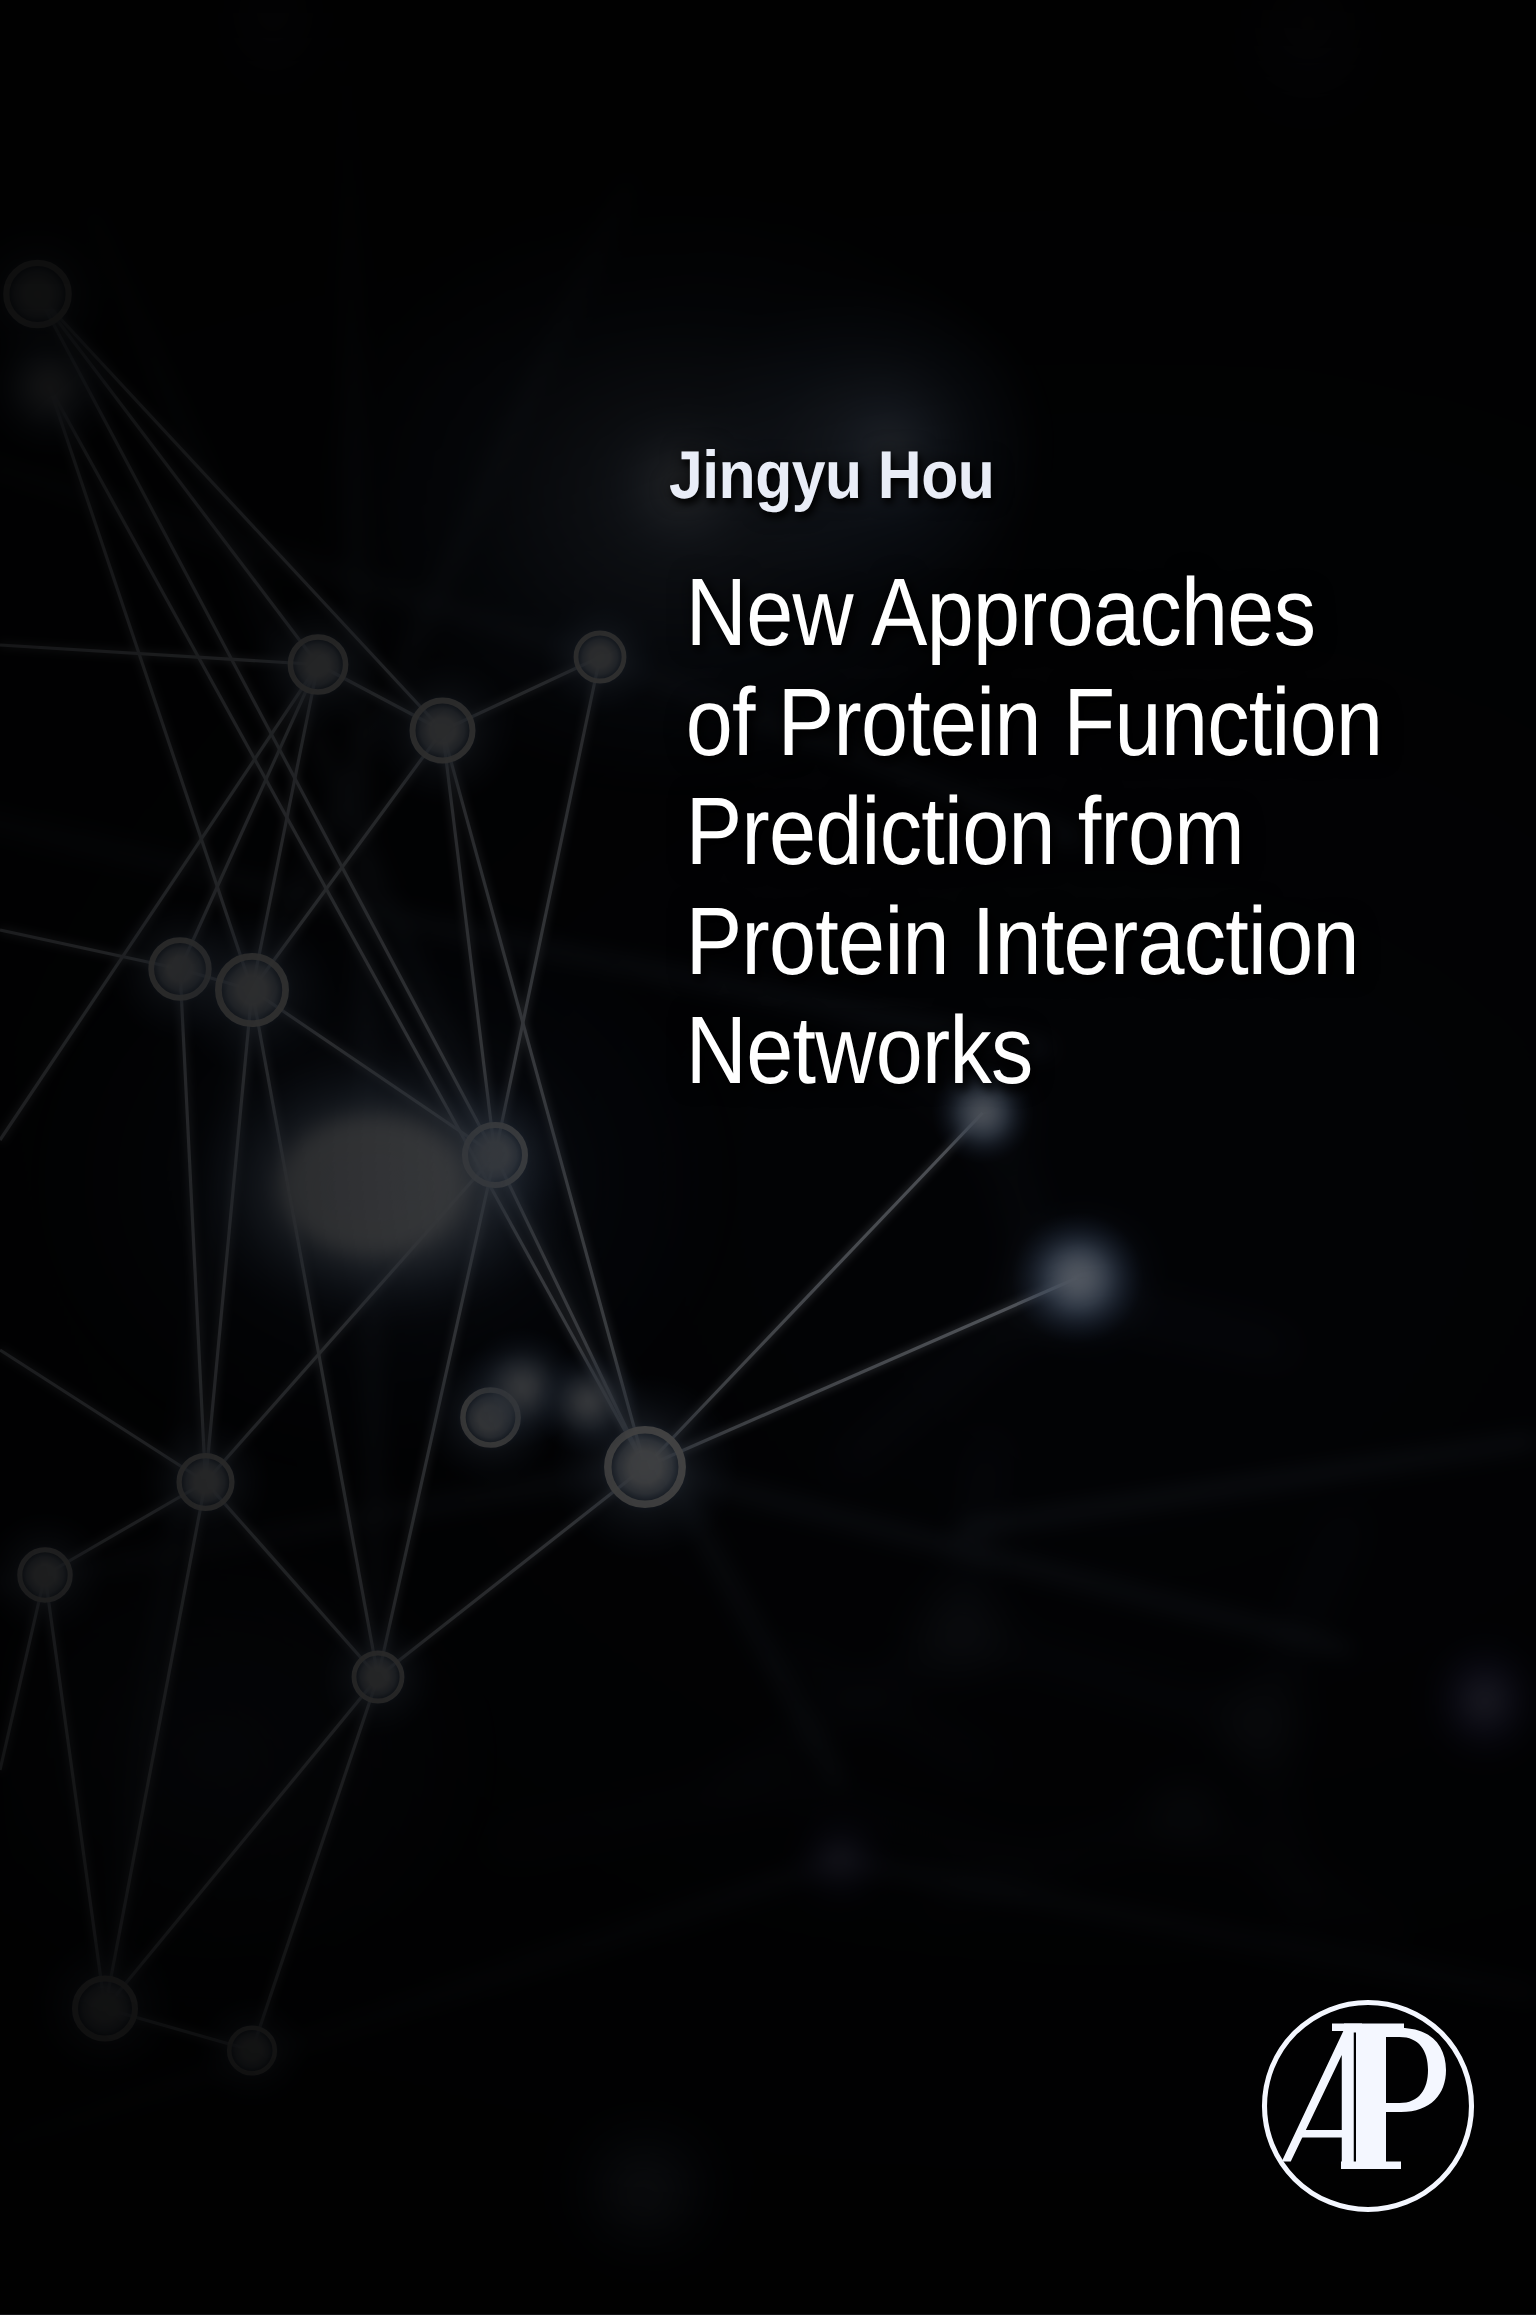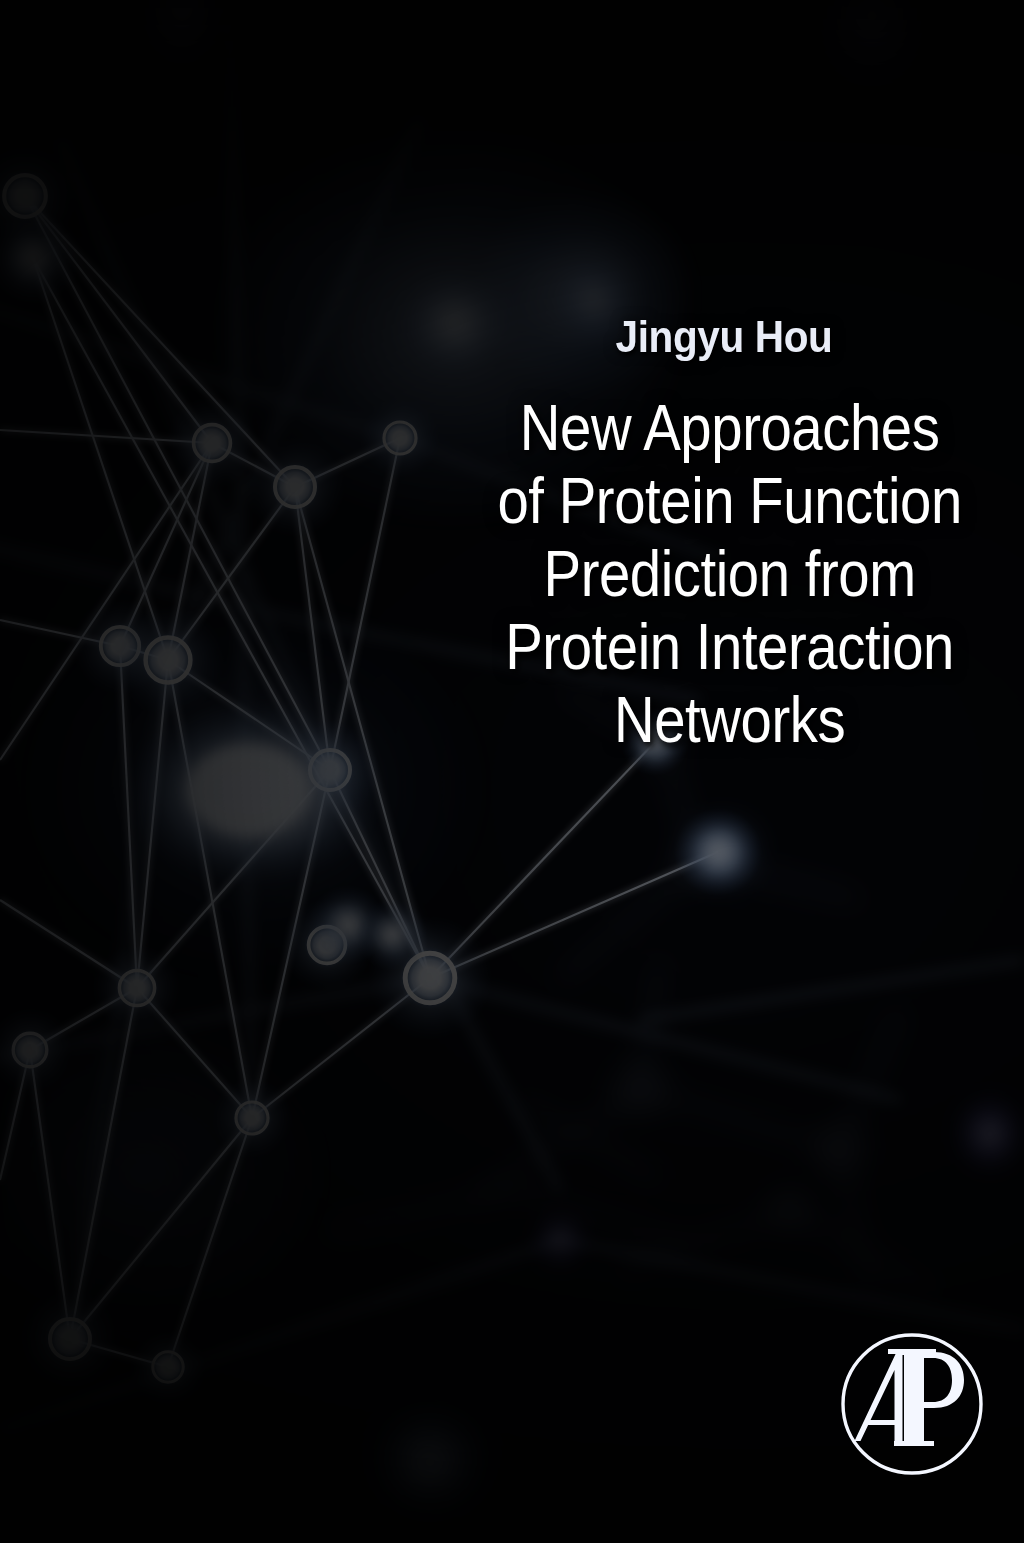--- a/index.html
+++ b/index.html
@@ -65,25 +65,24 @@
   
   .bokeh {
     position: absolute;
     border-radius: 50%;
     pointer-events: none;
   }
 
   
   .text-block {
     position: absolute;
-    right: 48px;
+    right: 74px;
     top: 292px;
     width: 560px;
-    text-align: center;
-    margin-top: 20px;
+    text-align: left;
   }
   .author {
     font-family: "Liberation Sans", sans-serif;
     font-weight: bold;
     font-size: 45px;
     line-height: 50px;
     letter-spacing: -0.4px;
     color: #e9edf7;
     text-shadow: 2px 3px 5px rgba(0,0,0,0.95), 0 0 14px rgba(0,0,0,0.8);
     transform: scaleX(0.90);

